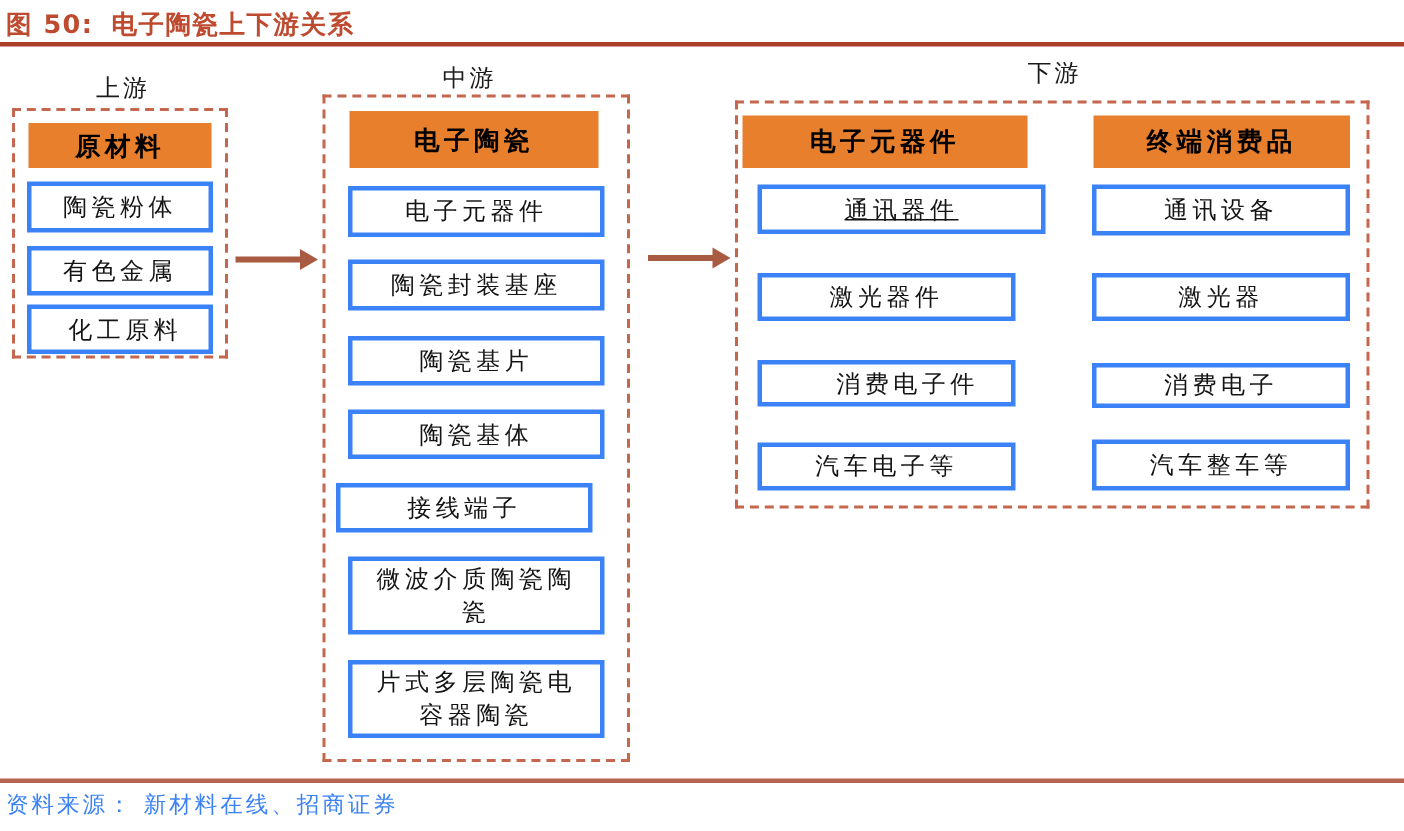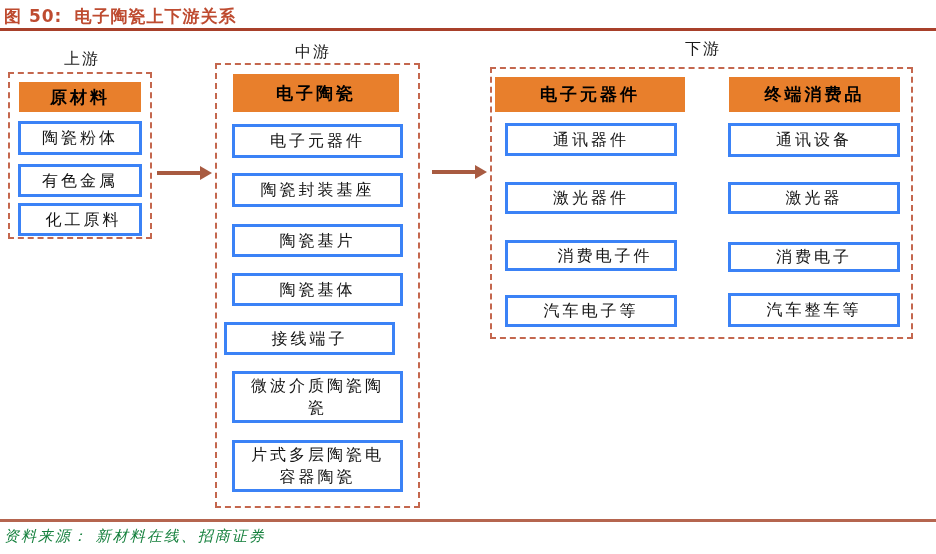--- a/index.html
+++ b/index.html
@@ -28,21 +28,21 @@
     font-size:16px;color:#141414;letter-spacing:3px;line-height:1.35;
     padding:0 15px;
   }
   .arrow{position:absolute;height:4px;background:#A85B41;}
   .arrow::after{
     content:'';position:absolute;right:-11px;top:-5px;width:0;height:0;
     border-left:12px solid #A85B41;border-top:7px solid transparent;border-bottom:7px solid transparent;
   }
   .bottom-rule{position:absolute;left:0;top:519px;width:936px;height:3px;background:#B5654F;}
   .footer{
-    position:absolute;left:4px;top:527px;font-size:15px;color:#15803d;letter-spacing:2px;font-style:italic;
+    position:absolute;left:4px;top:527px;font-size:15px;color:#3b82f6;letter-spacing:2px;
   }
 </style>
 </head>
 <body>
 
 <div class="page">
 
   <div class="title-row">
     <span>图 50:</span>
     <span>电子陶瓷上下游关系</span>
@@ -67,21 +67,21 @@
   <div class="item" style="left:18px;top:203px;width:124px;height:33px;padding-left:22px;">化工原料</div>
 
   <div class="item" style="left:232px;top:124px;width:171px;height:34px;">电子元器件</div>
   <div class="item" style="left:232px;top:173px;width:171px;height:34px;">陶瓷封装基座</div>
   <div class="item" style="left:232px;top:224px;width:171px;height:33px;">陶瓷基片</div>
   <div class="item" style="left:232px;top:273px;width:171px;height:33px;">陶瓷基体</div>
   <div class="item" style="left:224px;top:322px;width:171px;height:33px;">接线端子</div>
   <div class="item" style="left:232px;top:371px;width:171px;height:52px;">微波介质陶瓷陶瓷</div>
   <div class="item" style="left:232px;top:440px;width:171px;height:52px;">片式多层陶瓷电容器陶瓷</div>
 
-  <div class="item" style="left:505px;top:123px;width:172px;height:33px;">通讯器件</div>
+  <div class="item" style="left:505px;top:123px;width:192px;height:33px;text-decoration:underline;">通讯器件</div>
   <div class="item" style="left:505px;top:182px;width:172px;height:32px;">激光器件</div>
   <div class="item" style="left:505px;top:240px;width:172px;height:31px;padding-left:43px;">消费电子件</div>
   <div class="item" style="left:505px;top:295px;width:172px;height:32px;">汽车电子等</div>
 
   <div class="item" style="left:728px;top:123px;width:172px;height:34px;">通讯设备</div>
   <div class="item" style="left:728px;top:182px;width:172px;height:32px;">激光器</div>
   <div class="item" style="left:728px;top:242px;width:172px;height:30px;">消费电子</div>
   <div class="item" style="left:728px;top:293px;width:172px;height:34px;">汽车整车等</div>
 
   <div class="arrow" style="left:157px;top:171px;width:44px;"></div>

